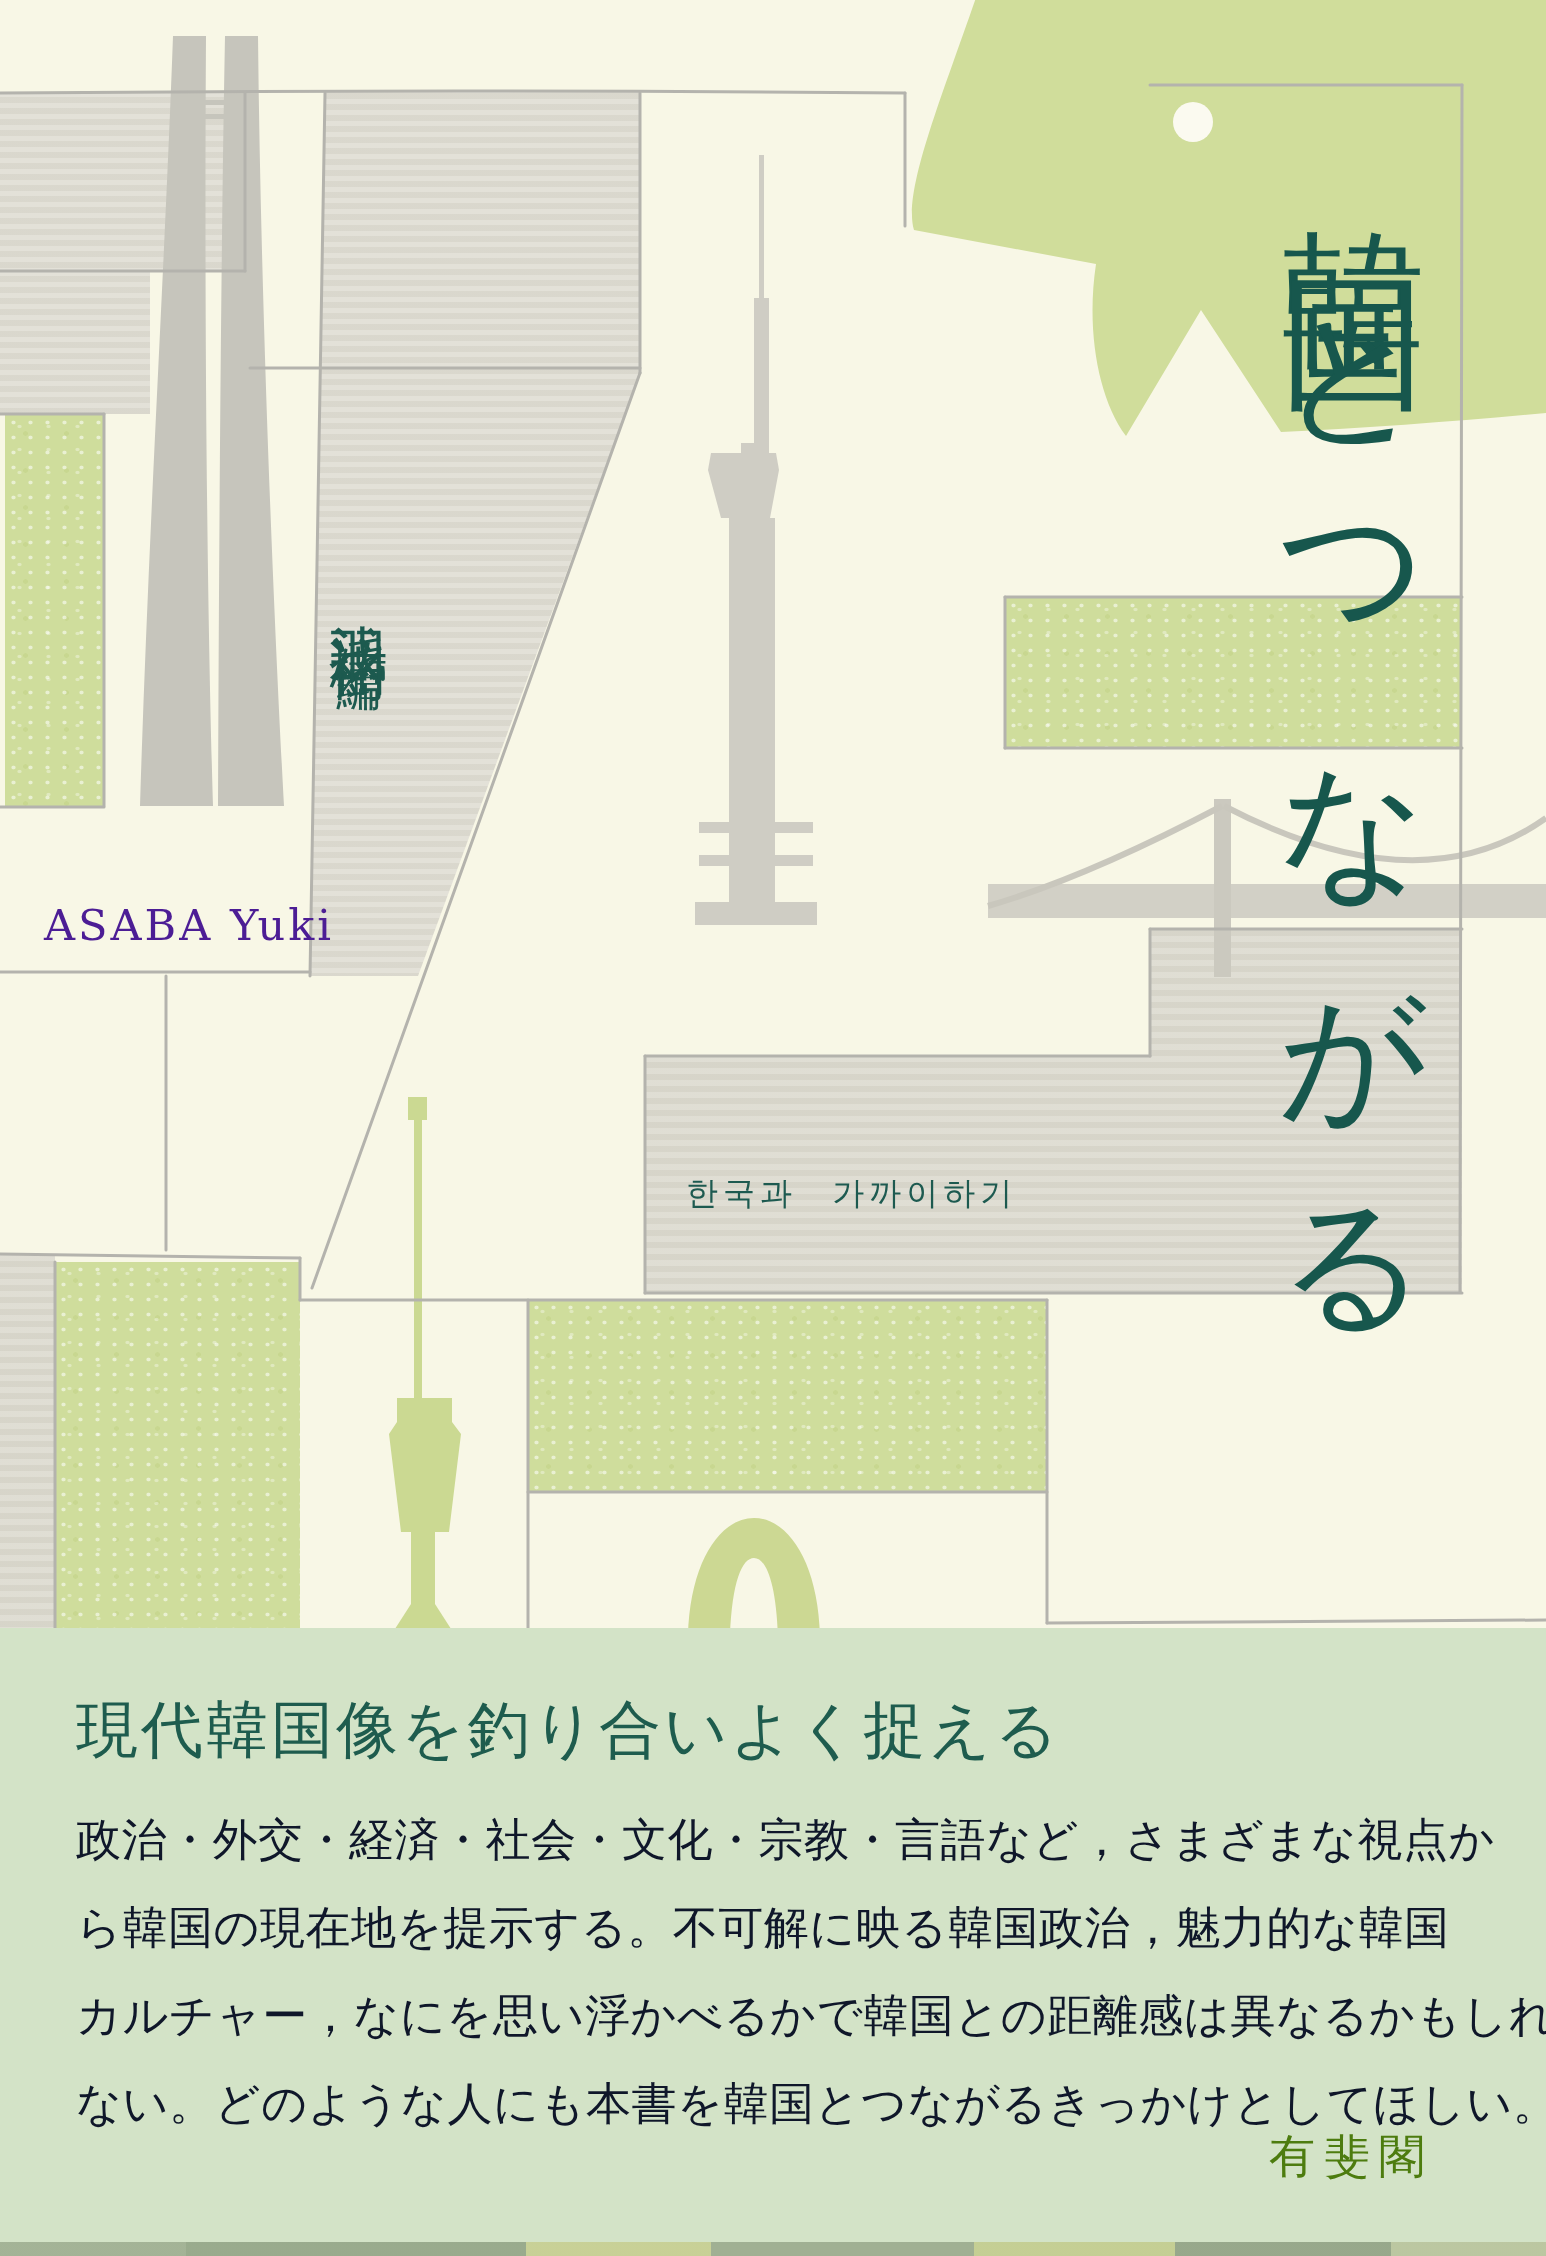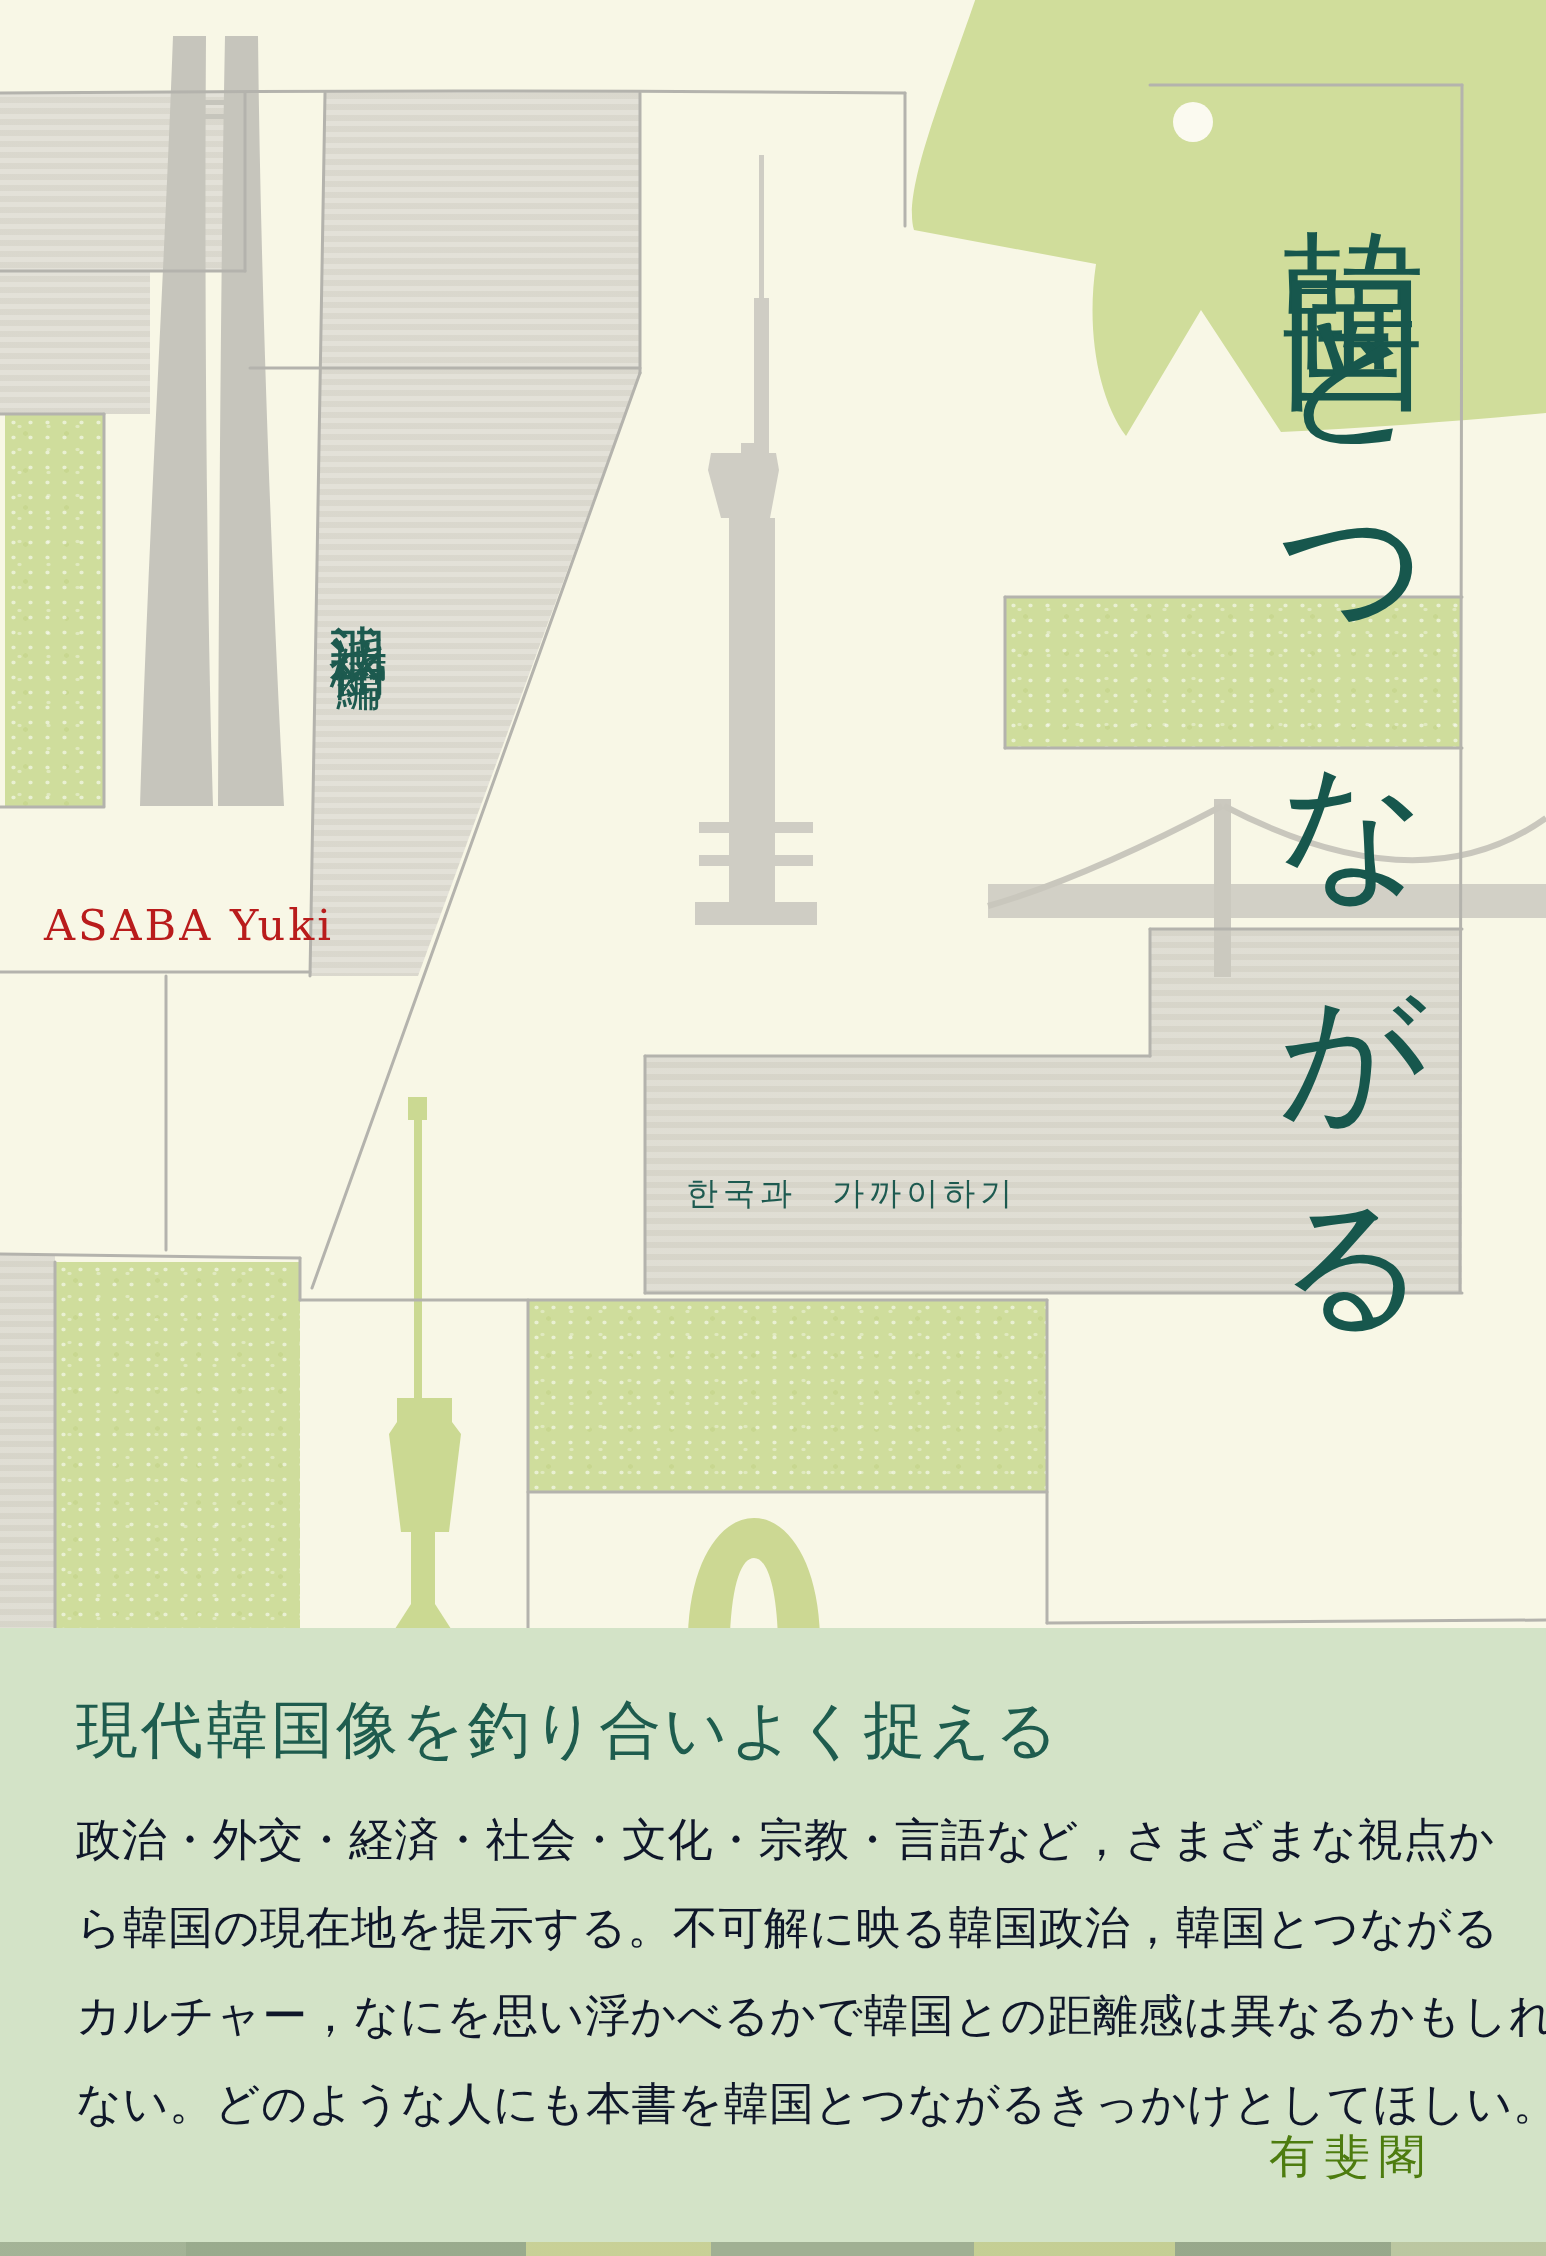--- a/index.html
+++ b/index.html
@@ -40,21 +40,21 @@
   #editor-block{
     position:absolute;left:330px;top:578px;
     writing-mode:vertical-rl;text-orientation:upright;
     color:#1d5a4f;
   }
   #editor-name{font-size:58px;letter-spacing:.12em;line-height:1;}
   #editor-role{font-size:44px;margin-inline-start:26px;line-height:1;}
   #editor-romaji{
     position:absolute;left:44px;top:900px;
     font-family:"DejaVu Serif",serif;
-    font-size:43px;letter-spacing:3px;color:#b91c1c;white-space:nowrap;
+    font-size:43px;letter-spacing:3px;color:#4c1d95;white-space:nowrap;
   }
   #subtitle-kr{
     position:absolute;left:686px;top:1172px;
     font-size:32px;letter-spacing:5px;word-spacing:20px;
     color:#1d5a50;white-space:nowrap;
   }
   
   #band{
     position:absolute;left:0;top:1628px;width:1546px;height:628px;
     background:#d3e3c7;
@@ -184,19 +184,19 @@
 </div>
 
 <div id="editor-romaji">ASABA Yuki</div>
 
 <div id="subtitle-kr">한국과 가까이하기</div>
 
 <div id="band">
   <div id="band-headline">現代韓国像を釣り合いよく捉える</div>
   <div id="band-body">
     <div class="bline">政治・外交・経済・社会・文化・宗教・言語など，さまざまな視点か</div>
-    <div class="bline">ら韓国の現在地を提示する。不可解に映る韓国政治，韓国とつながる</div>
+    <div class="bline">ら韓国の現在地を提示する。不可解に映る韓国政治，魅力的な韓国</div>
     <div class="bline">カルチャー，なにを思い浮かべるかで韓国との距離感は異なるかもしれ</div>
     <div class="bline">ない。どのような人にも本書を韓国とつながるきっかけとしてほしい。</div>
   </div>
   <div id="publisher">有斐閣</div>
   <div id="band-bottom-strip"></div>
 </div>
 
 </body></html>

